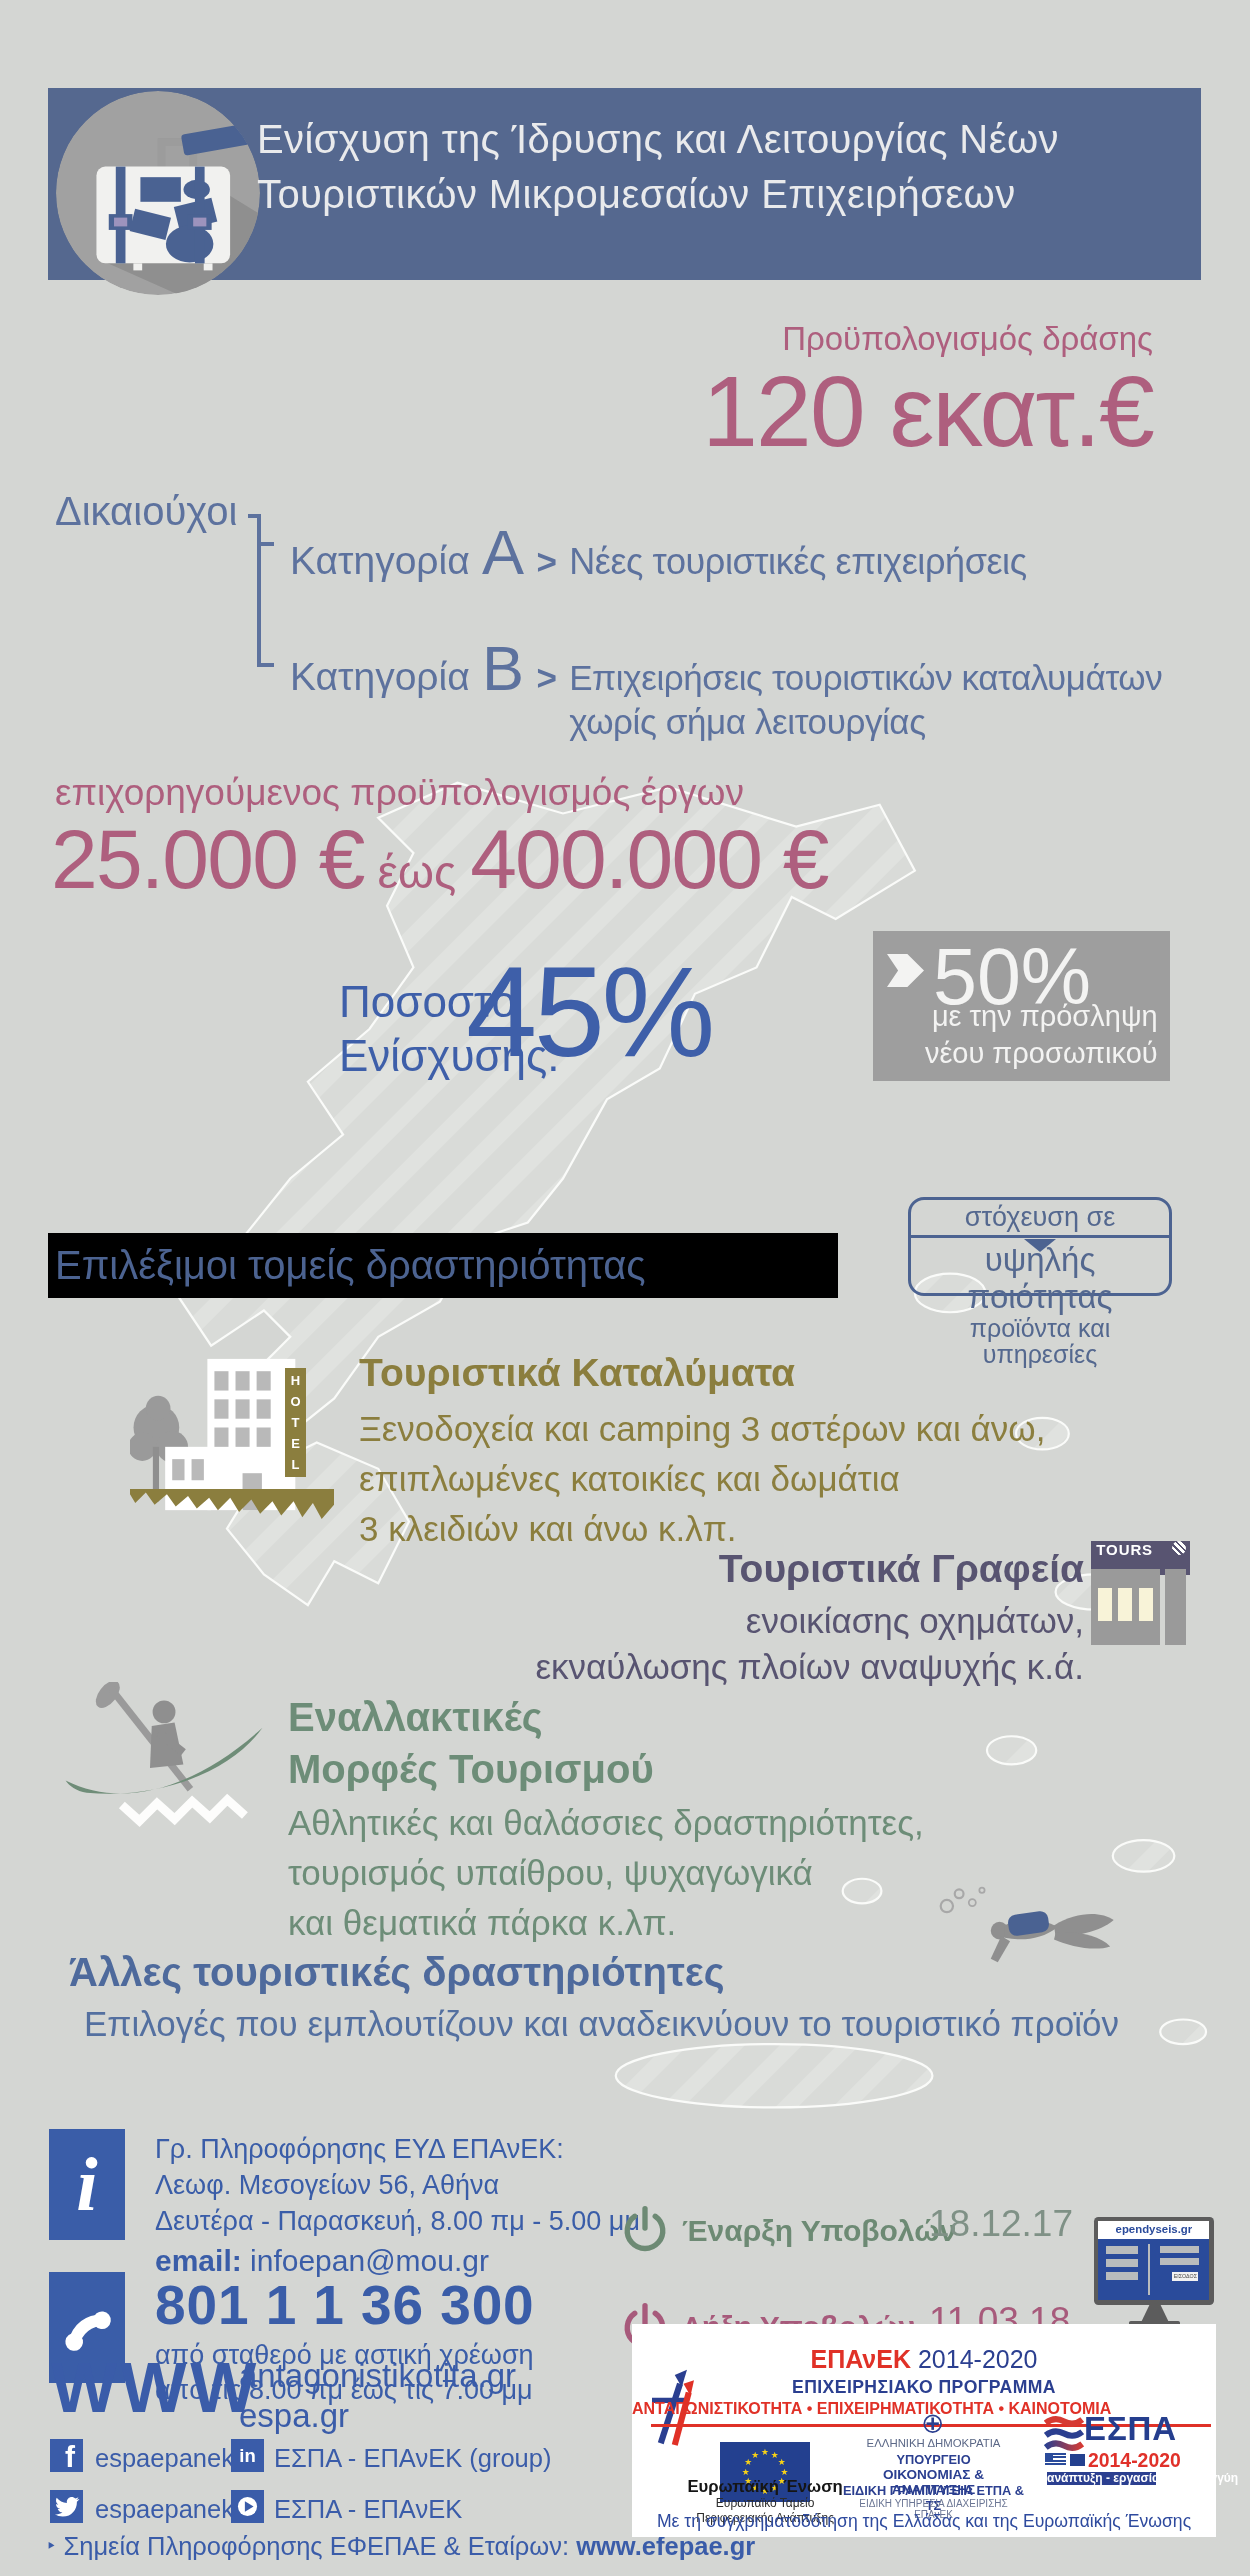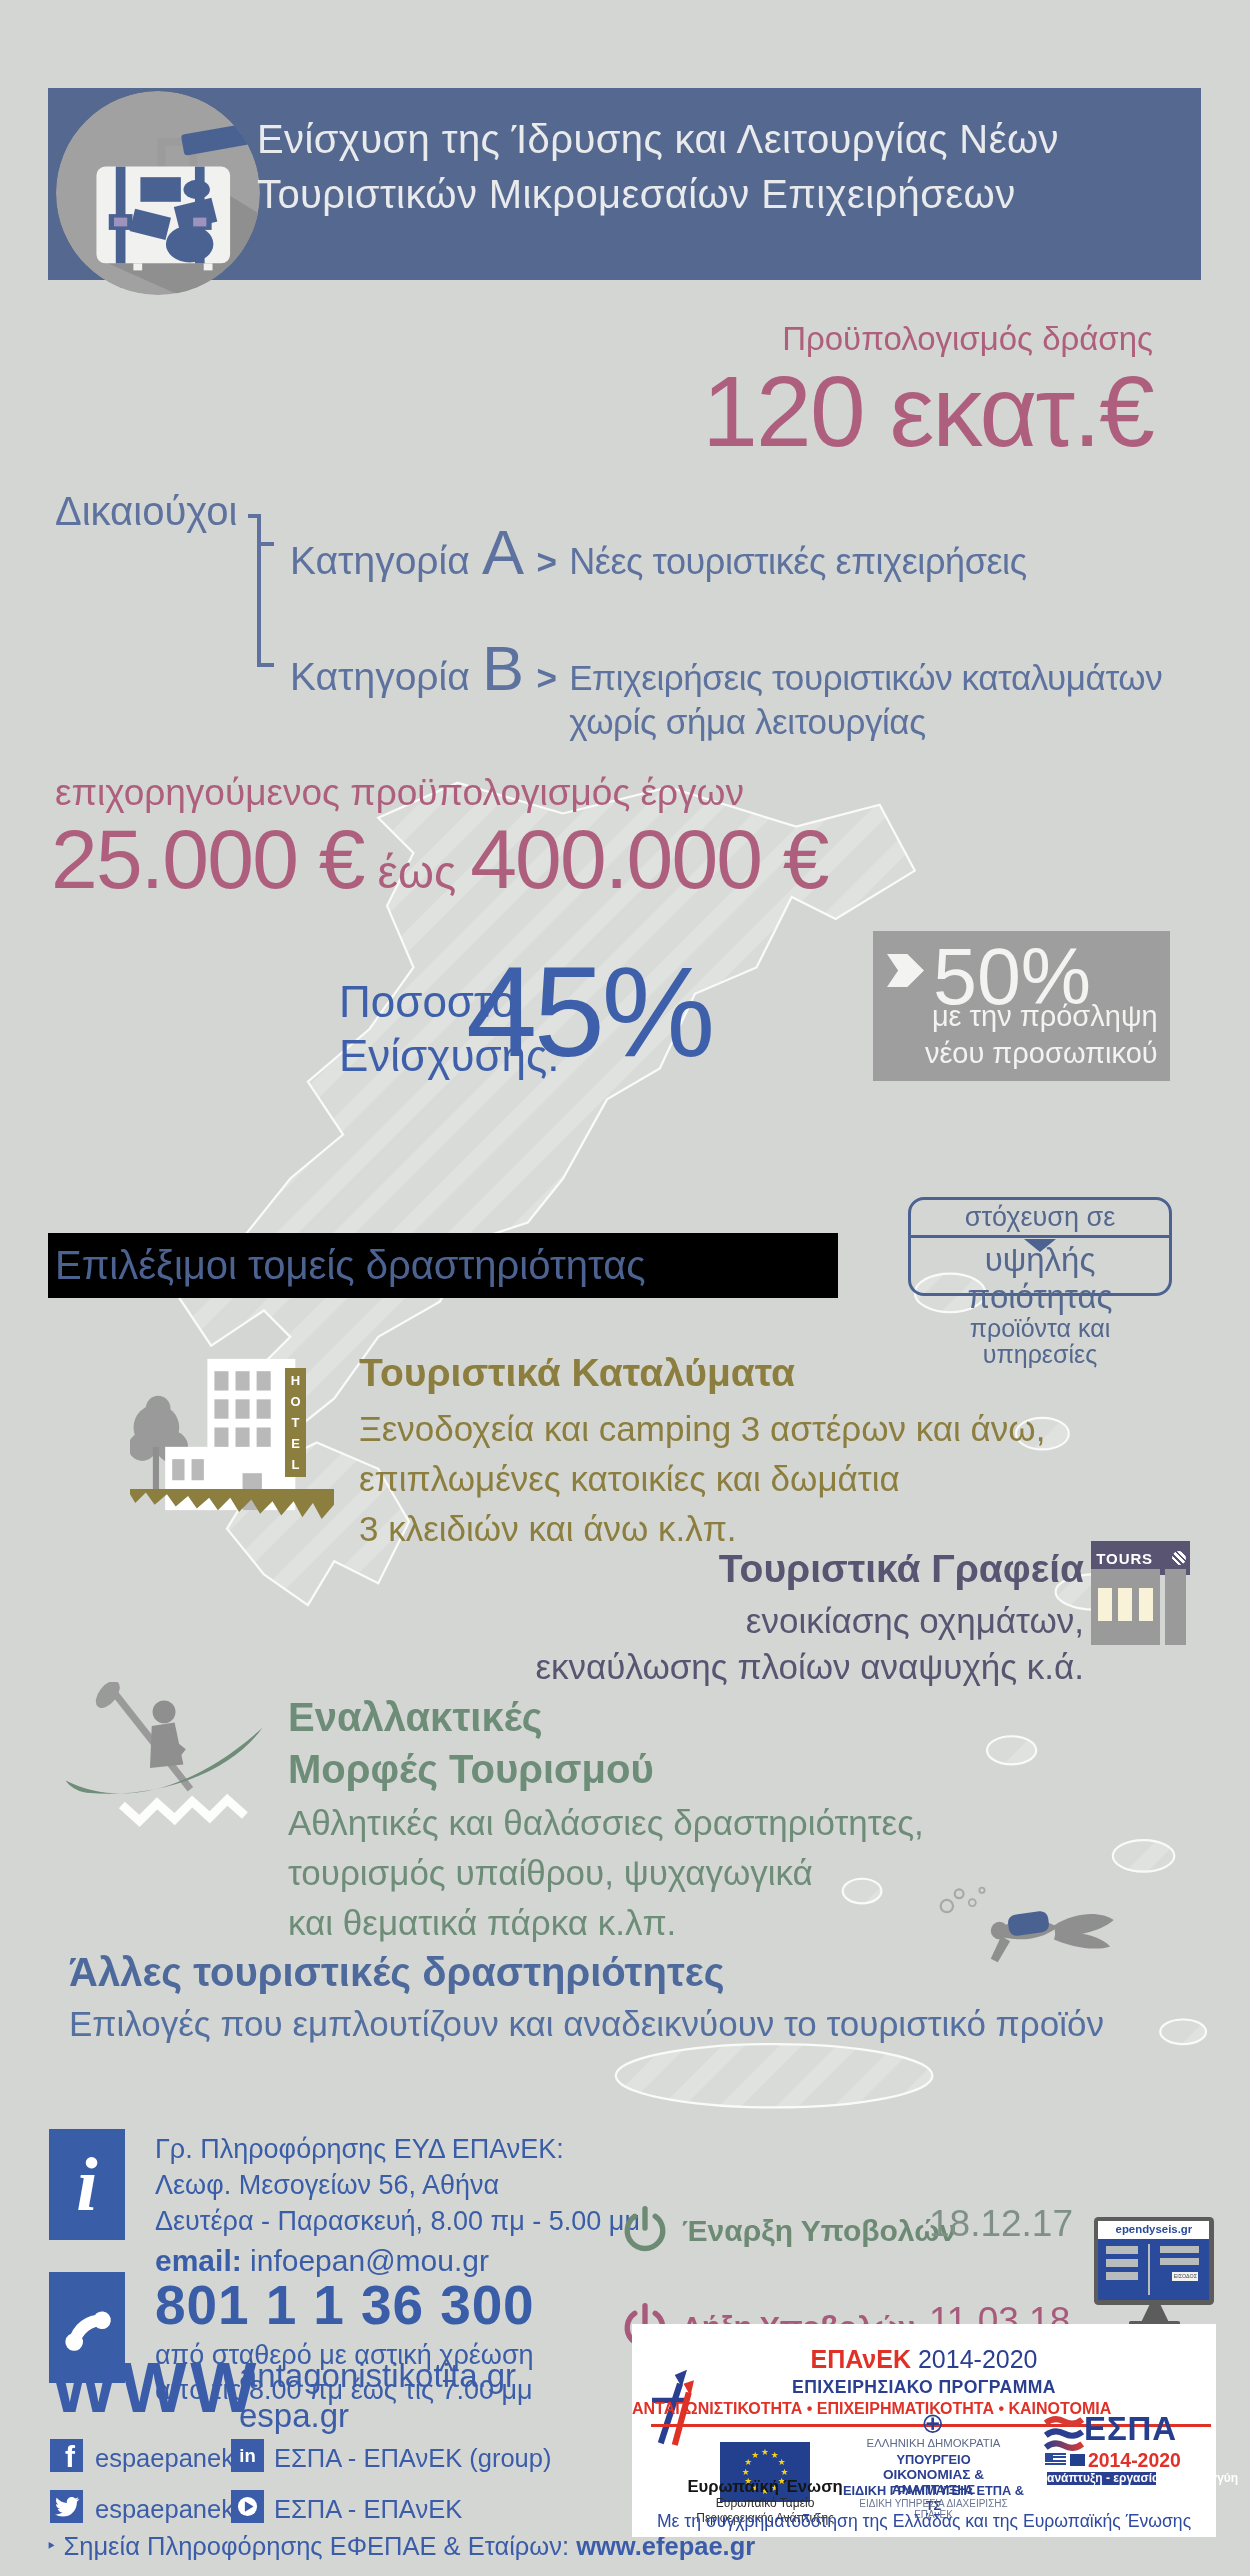--- a/index.html
+++ b/index.html
@@ -48,21 +48,21 @@
   .sector-band{left:48px;top:1233px;width:790px;height:65px;background:#000000;}
   .sector-heading{padding-left:7px;font-size:40px;line-height:65px;color:#4c6391;}
   .acc-title{left:359px;top:1351px;font-size:39px;font-weight:bold;color:#8b7e3e;}
   .acc-lines{left:359px;top:1404px;font-size:35px;line-height:50px;color:#8b7e3e;}
   .agency-block{left:440px;top:1547px;width:644px;text-align:right;color:#585471;}
   .agency-title{font-size:39px;font-weight:bold;}
   .agency-lines{font-size:35px;line-height:46px;margin-top:7px;}
   .alt-title{left:288px;top:1691px;font-size:40px;line-height:52px;font-weight:bold;color:#6d8d78;}
   .alt-lines{left:288px;top:1798px;font-size:35px;line-height:50px;color:#6d8d78;}
   .other-title{left:69px;top:1950px;font-size:40px;font-weight:bold;color:#4e6a9c;}
-  .other-desc{left:69px;top:2004px;font-size:35px;color:#5470a0;}
+  .other-desc{left:84px;top:2004px;font-size:35px;color:#5470a0;}
   
   .sq-icon{width:76px;height:111px;background:#3a5da8;display:flex;align-items:center;justify-content:center;}
   .info-i{font-family:"Liberation Serif","DejaVu Serif",serif;font-style:italic;font-weight:bold;
      font-size:77px;color:#fff;line-height:1;}
   .info-text{left:155px;top:2131px;color:#3a5da8;}
   .info-line{font-size:27px;line-height:36px;}
   .email-line{font-size:30px;line-height:39px;margin-top:1.8px;}
   .phone-number{left:155px;top:2273px;font-size:55px;font-weight:bold;letter-spacing:0.9px;color:#3a5da8;}
   .phone-notes{left:155px;top:2338px;font-size:27px;line-height:35px;color:#3a5da8;}
   
@@ -106,21 +106,21 @@
   .sites{left:239px;top:2356px;font-size:33px;line-height:40px;color:#3a5ca9;}
   .soc-icon{width:33px;height:33px;background:#3a5ca9;color:#fff;display:flex;align-items:flex-end;justify-content:center;overflow:hidden;}
   .soc-label{font-size:25.5px;color:#3a5ca9;}
   .fb-f{font-size:30px;font-weight:bold;line-height:30px;transform:translateX(3.5px);}
   .li-in{font-size:18.5px;font-weight:bold;line-height:32px;align-self:center;}
   .efepae{left:46px;top:2532px;font-size:25.5px;color:#3a5ca9;}
   .efepae b{font-weight:bold;}
   .bullet{font-size:17.6px;vertical-align:2.6px;}
   
   .tours{left:1091px;top:1541px;width:99px;height:104px;}
-  .tours-bar{position:absolute;left:0;top:0;width:99px;height:34px;background:#585471;display:flex;align-items:center;}
+  .tours-bar{position:absolute;left:0;top:0;width:99px;height:34px;background:#585471;display:flex;}
   .tours-text{color:#fff;font-size:15px;font-weight:bold;letter-spacing:0.9px;padding-left:5.3px;flex:1;}
   .tours-logo{width:14px;height:14px;border-radius:50%;margin-right:4.4px;
      background:repeating-linear-gradient(45deg,#fff 0 2.6px,#585471 2.6px 4.4px);}
   .tours-body{position:absolute;left:0;top:28px;width:69px;height:76px;background:#9a9a9a;}
   .tours-win{position:absolute;top:19.4px;width:14px;height:33px;background:#f8f3d8;}
   .tours-door{position:absolute;left:74px;top:28px;width:21px;height:76px;background:#9a9a9a;}
   
   .hotel-sign{position:absolute;left:155px;top:25px;width:21px;height:109px;background:#8b7e3e;color:#fff;
      font-size:13px;font-weight:bold;text-align:center;line-height:21px;padding-top:1.8px;box-sizing:border-box;}
 </style>

